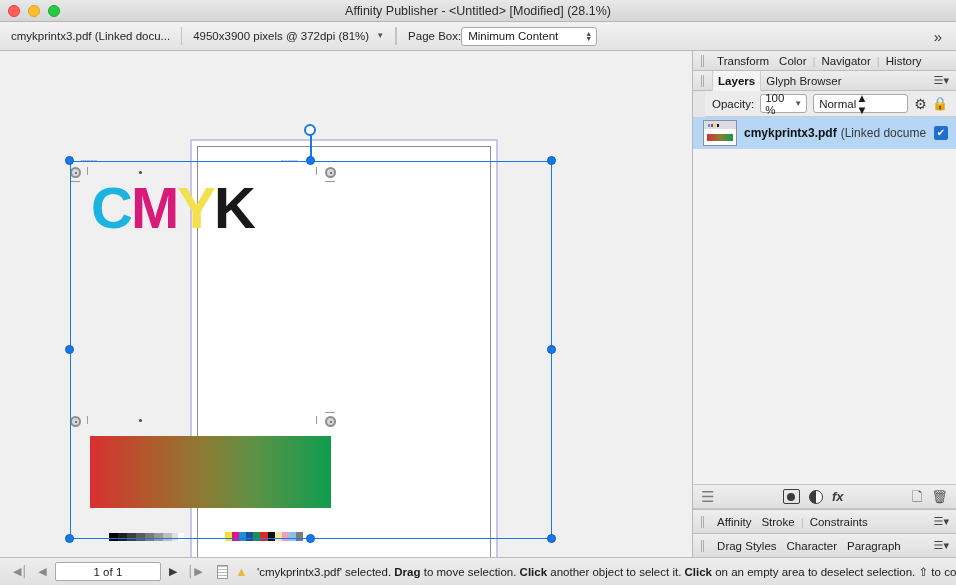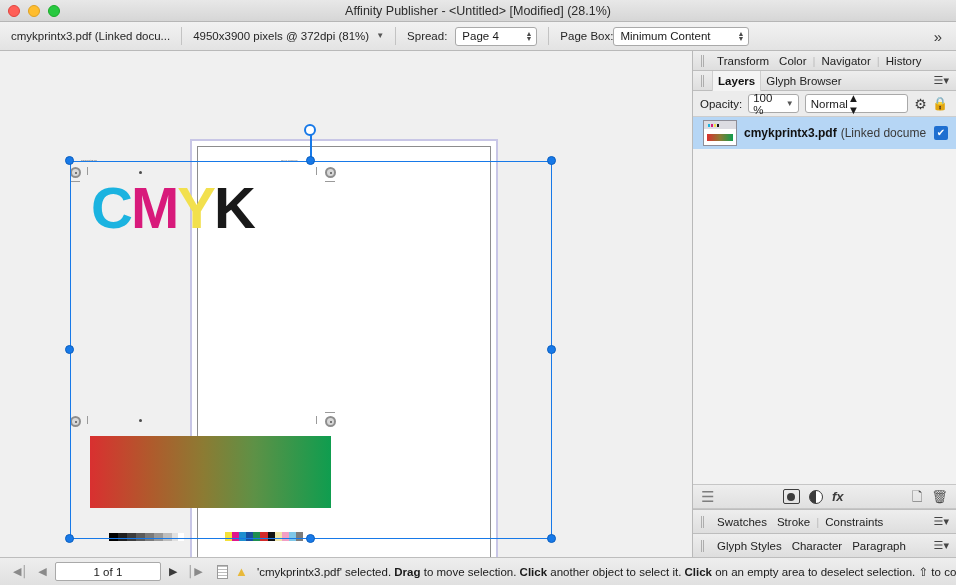--- a/index.html
+++ b/index.html
@@ -157,21 +157,21 @@
   .ptab.active {
     font-weight: bold; color: #111; background: #f4f4f4;
     border-left: 1px solid #cfcfcf; border-right: 1px solid #cfcfcf;
     height: 20px;
   }
   .burger {
     margin-left: auto; padding-right: 7px; font-size: 11px; color: #444;
   }
   .opacity-row {
     height: 26px; background: #ececec; border-bottom: 1px solid #cdcdcd;
-    display: flex; align-items: center; gap: 6px; padding: 0 7px;
+    display: flex; align-items: center; gap: 6px; padding: 0 7px; margin-left: 12px;
   }
   .opacity-row .lbl { font-size: 11.5px; }
   .opacity-combo {
     width: 56px; height: 19px; background: #fff; border: 1px solid #a9a9a9;
     border-radius: 3px; display: flex; align-items: center;
     justify-content: space-between; padding: 0 4px; font-size: 11.5px;
   }
   .blend-combo {
     width: 116px; height: 19px; background: #fff; border: 1px solid #a9a9a9;
     border-radius: 3px; display: flex; align-items: center;
@@ -277,27 +277,20 @@
   <div class="ctxbar">
     <div class="ctx-seg">
       <span class="ctx-label">cmykprintx3.pdf (Linked docu...</span>
     </div>
     <div class="vsep"></div>
     <div class="ctx-seg">
       <span class="ctx-label">4950x3900 pixels @ 372dpi (81%)</span>
       <span class="tiny-arrow">▼</span>
     </div>
     <div class="vsep"></div>
-    <div class="ctx-seg">
-      <span class="ctx-label" style="margin-right:8px;">Spread:</span>
-      <span class="combo" style="width:82px;">
-        <span>Page 4</span>
-        <span class="stepper">▲<br>▼</span>
-      </span>
-    </div>
     <div class="vsep"></div>
     <div class="ctx-seg">
       <span class="ctx-label" style="margin-right:0;">Page Box:</span>
       <span class="combo" style="width:136px;">
         <span>Minimum Content</span>
         <span class="stepper">▲<br>▼</span>
       </span>
     </div>
     <div class="chev-right">»</div>
   </div>
@@ -420,30 +413,30 @@
         </span>
       <span class="adj-circle"></span>
       <span class="fx">fx</span>
       <span class="spacer"></span>
       <span class="lt-icon">🗋</span>
       <span class="lt-icon">🗑</span>
     </div>
 
     <div class="bottom-tabs bt-1">
       <span class="grip">║</span>
-      <span class="ptab">Swatches</span>
+      <span class="ptab">Affinity</span>
       <span class="ptab">Stroke</span>
       <span class="ptab sep">|</span>
       <span class="ptab">Constraints</span>
       <span class="burger">☰▾</span>
     </div>
 
     <div class="bottom-tabs bt-2">
       <span class="grip">║</span>
-      <span class="ptab">Glyph Styles</span>
+      <span class="ptab">Drag Styles</span>
       <span class="ptab">Character</span>
       <span class="ptab">Paragraph</span>
       <span class="burger">☰▾</span>
     </div>
   </div>
 
   <div class="statusbar">
     <span class="navbtn">◀│</span>
     <span class="navbtn">◀</span>
     <span class="pagefield">1 of 1</span>

